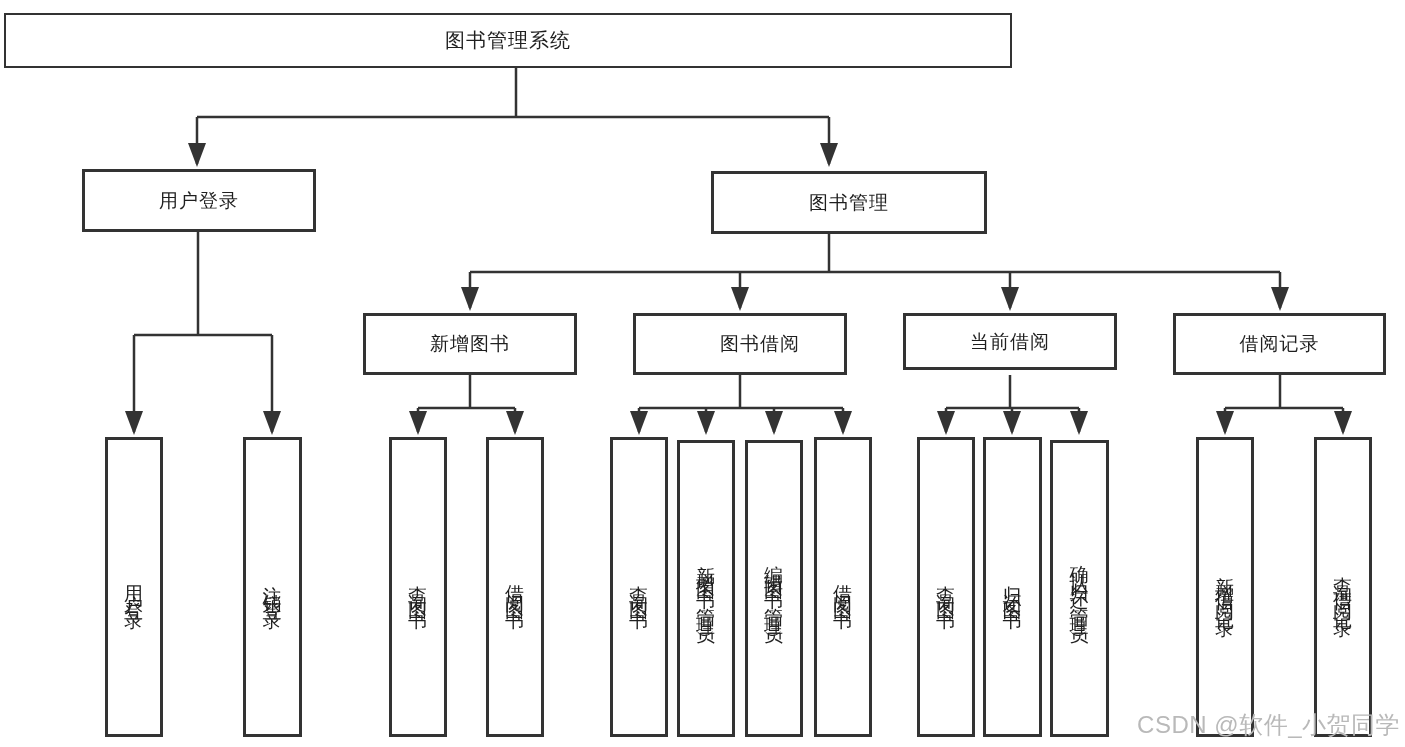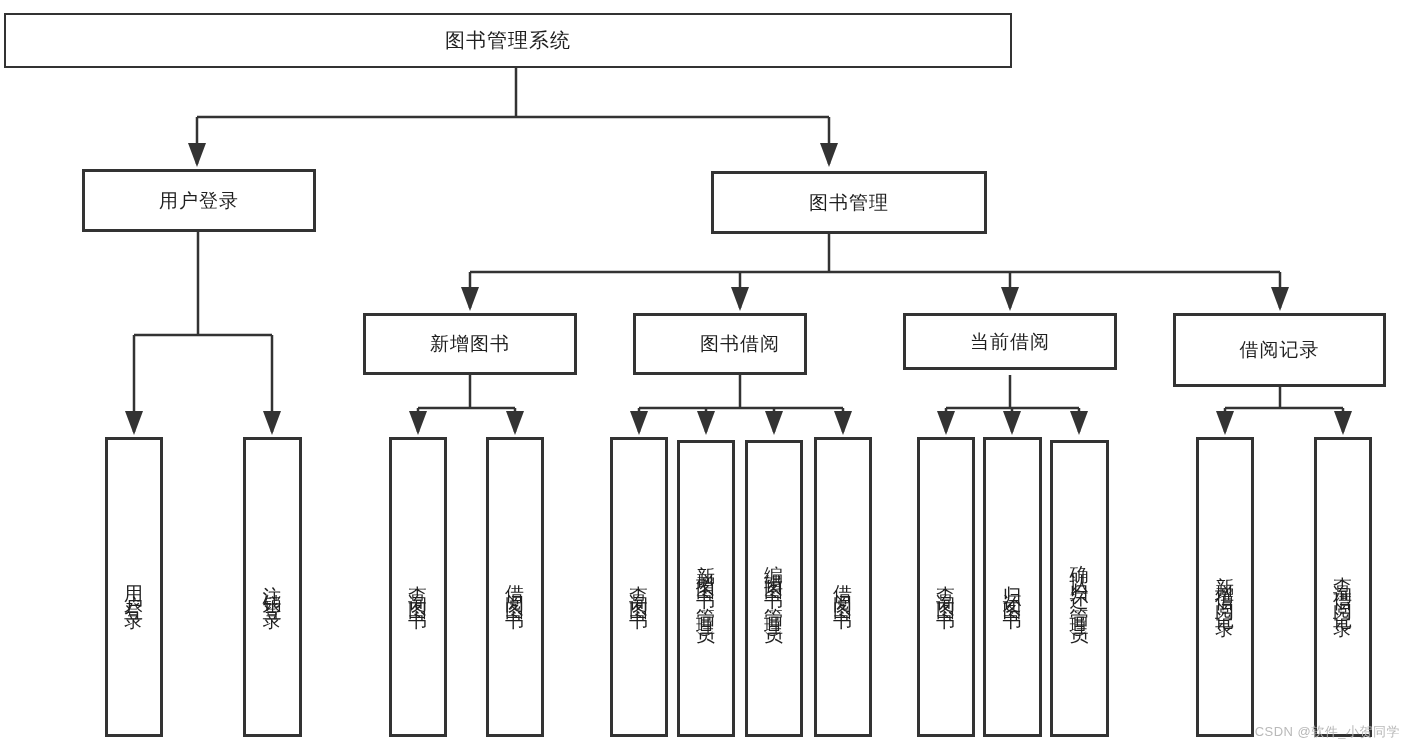--- a/index.html
+++ b/index.html
@@ -38,21 +38,21 @@
     writing-mode: vertical-rl;
     text-orientation: mixed;
     letter-spacing: 0.45em;
     line-height: 1;
     font-size: 19px;
   }
   .watermark {
     position: absolute;
     right: 5px;
     bottom: 6px;
-    font-size: 13px;
+    font-size: 24px;
     color: #b9b9b9;
     letter-spacing: 0.5px;
     white-space: nowrap;
   }
 </style>
 </head>
 <body>
 
 <div class="stage">
 
@@ -111,27 +111,27 @@
   <div class="box" style="left:82px; top:169px; width:234px; height:63px;">
     <span>用户登录</span>
   </div>
   <div class="box" style="left:711px; top:171px; width:276px; height:63px;">
     <span>图书管理</span>
   </div>
 
   <div class="box" style="left:363px; top:313px; width:214px; height:62px;">
     <span>新增图书</span>
   </div>
-  <div class="box" style="left:633px; top:313px; width:174px; height:62px;padding-left:40px;">
+  <div class="box" style="left:633px; top:313px; width:214px; height:62px;padding-left:40px;">
     <span>图书借阅</span>
   </div>
   <div class="box" style="left:903px; top:313px; width:214px; height:57px;">
     <span>当前借阅</span>
   </div>
-  <div class="box" style="left:1173px; top:313px; width:213px; height:74px;">
+  <div class="box" style="left:1173px; top:313px; width:213px; height:62px;">
     <span>借阅记录</span>
   </div>
 
   <div class="box vert" style="left:105px; top:437px; width:58px; height:300px;">
     <span>用户登录</span>
   </div>
   <div class="box vert" style="left:243px; top:437px; width:59px; height:300px;">
     <span>注销登录</span>
   </div>
 

